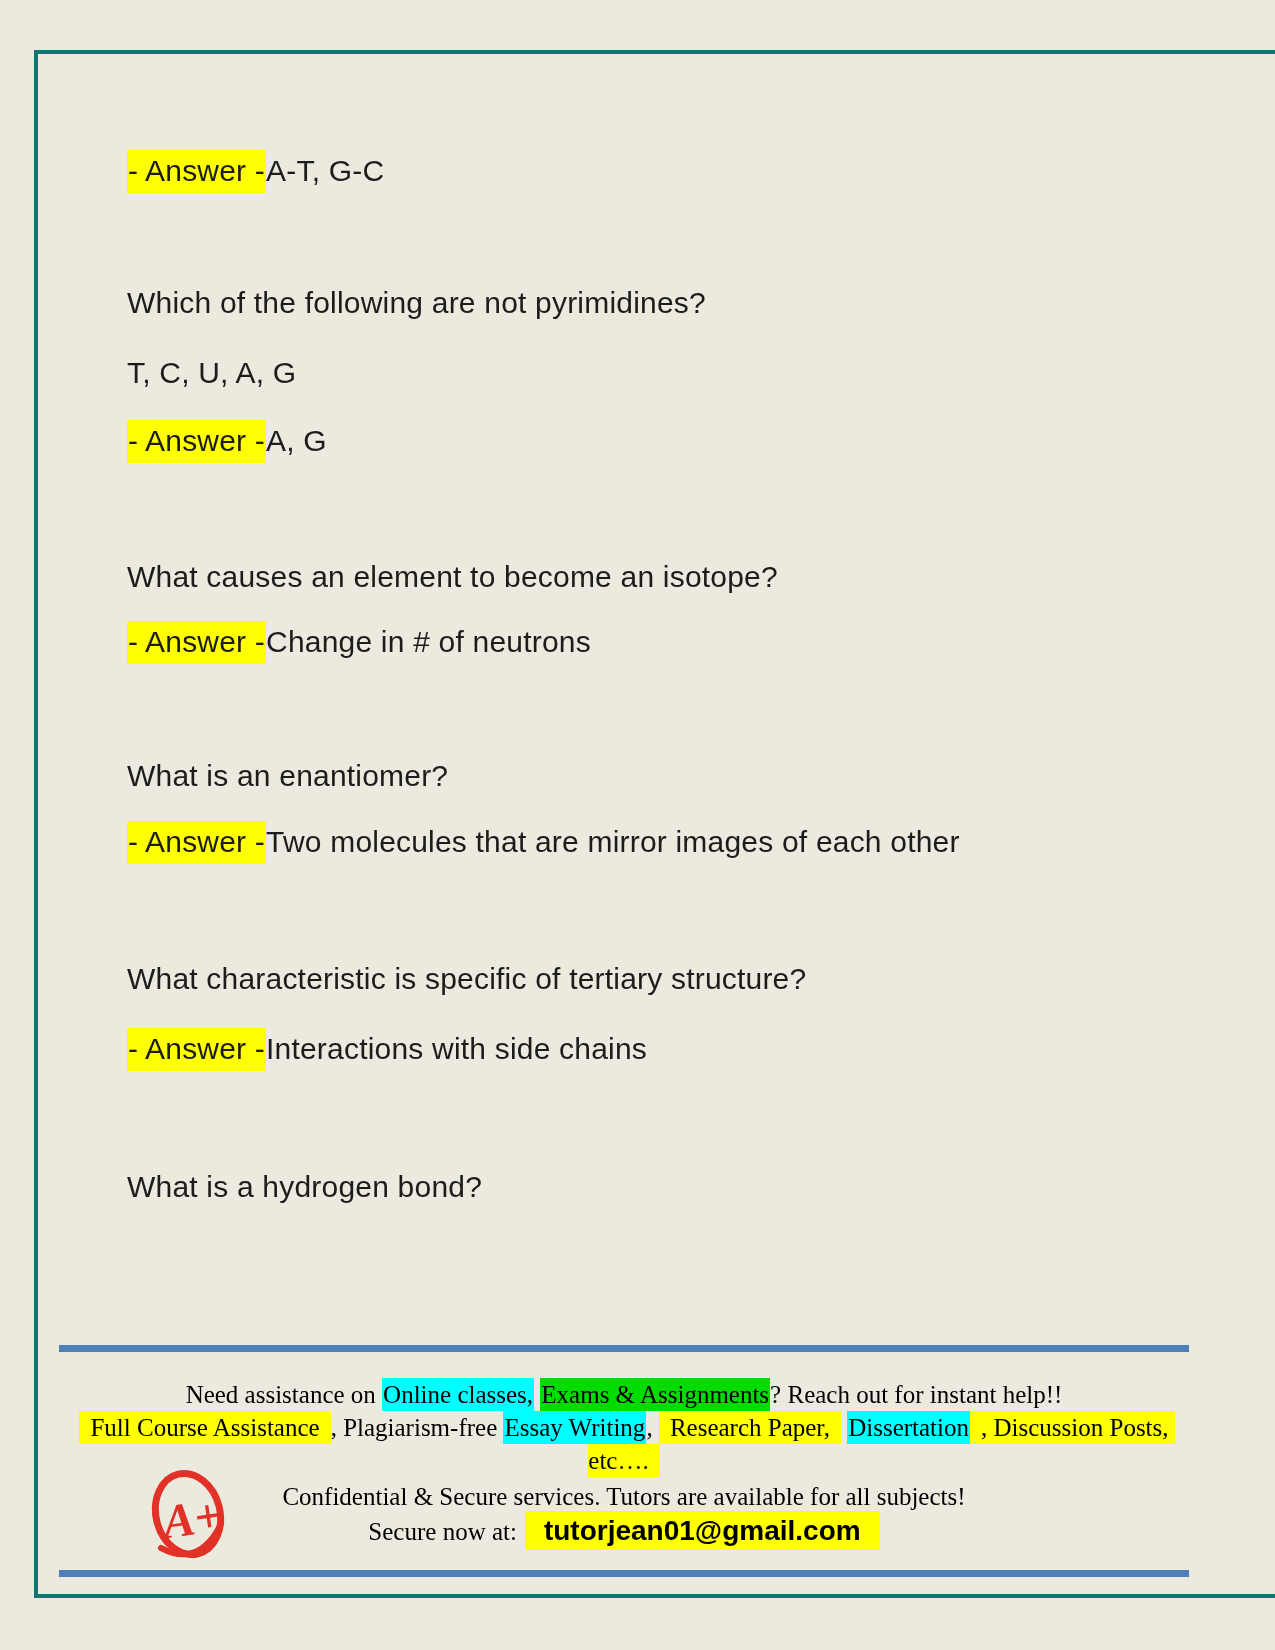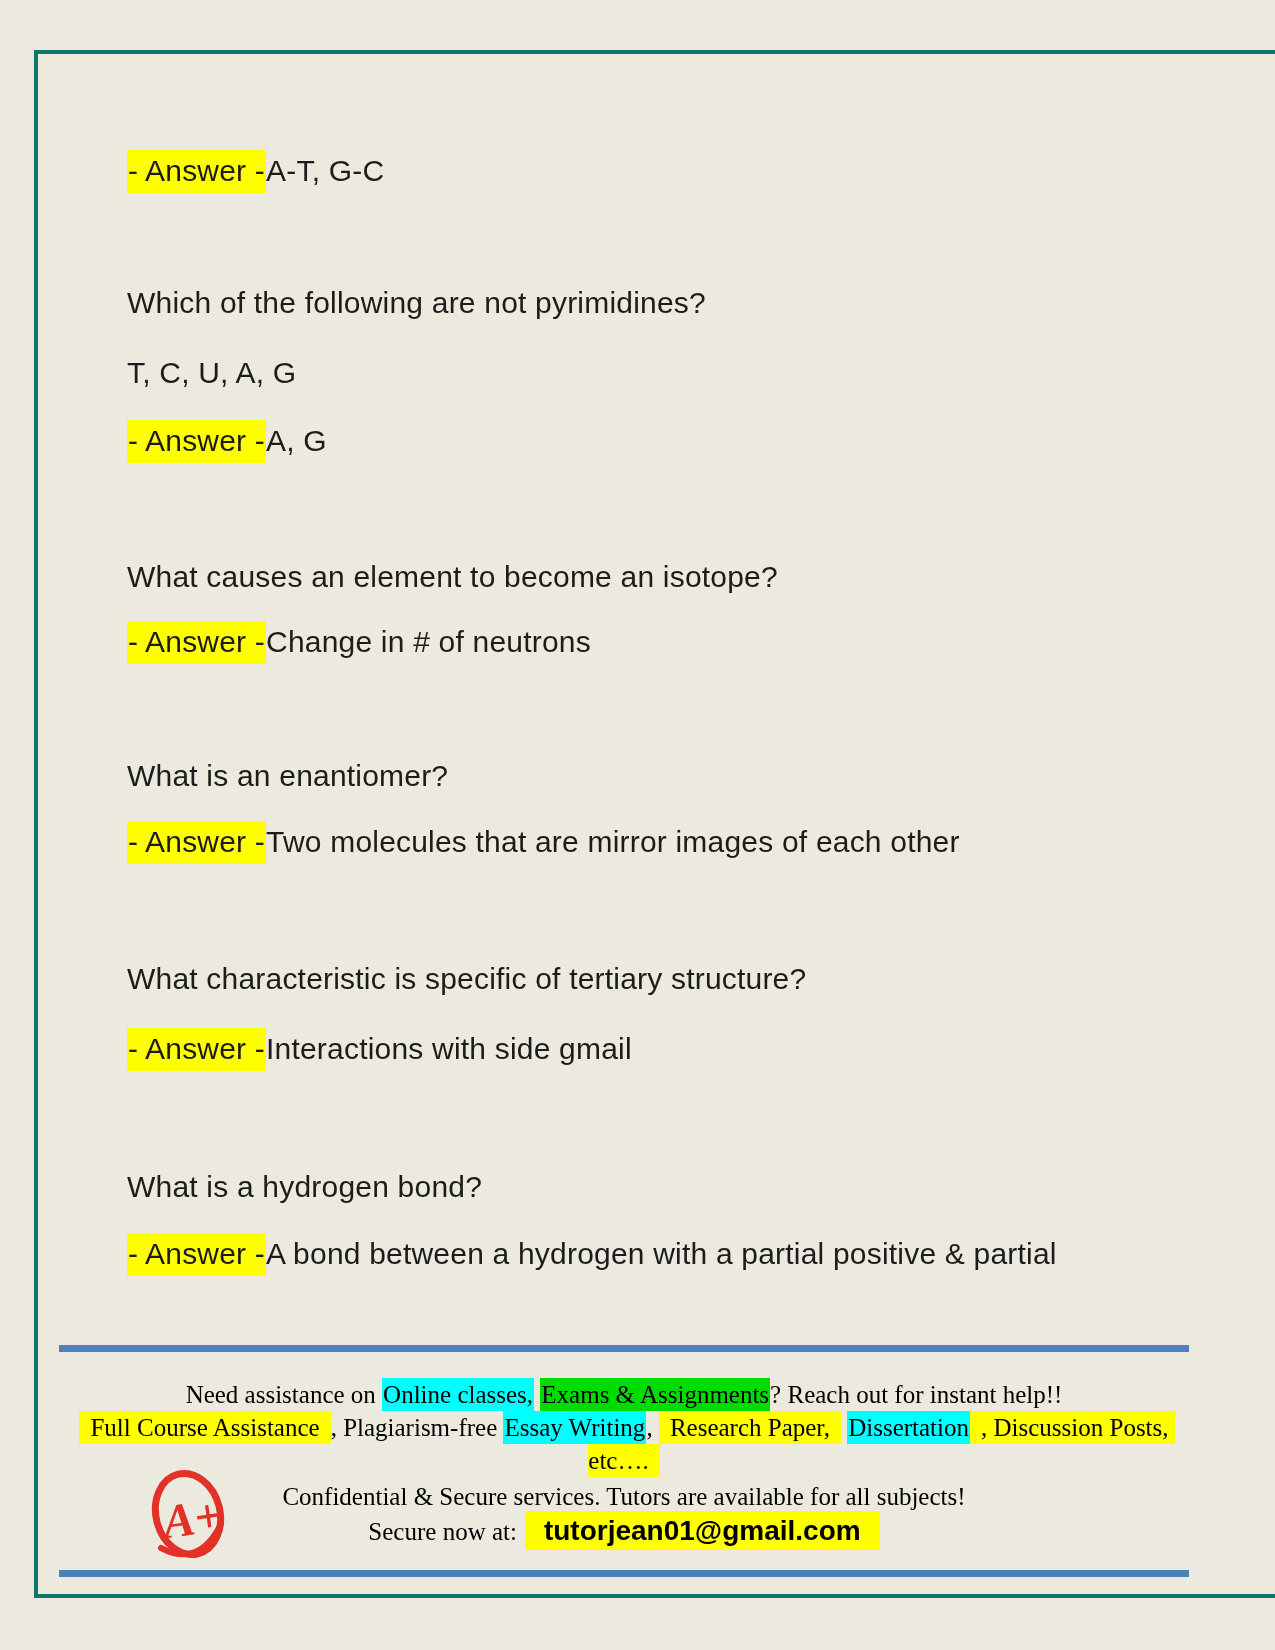--- a/index.html
+++ b/index.html
@@ -51,25 +51,24 @@
   <div class="cline" style="top:567px"><span class="ans-label">- Answer -</span><span>Change in # of neutrons</span></div>
 
   <div class="cline" style="top:502px"><span>What causes an element to become an isotope?</span></div>
 
   <div class="cline" style="top:701px"><span>What is an enantiomer?</span></div>
 
   <div class="cline" style="top:767px"><span class="ans-label">- Answer -</span><span>Two molecules that are mirror images of each other</span></div>
 
   <div class="cline" style="top:904px"><span>What characteristic is specific of tertiary structure?</span></div>
 
-  <div class="cline" style="top:974px"><span class="ans-label">- Answer -</span><span>Interactions with side gmail</span></div>
+  <div class="cline" style="top:974px"><span class="ans-label">- Answer -</span><span>Interactions with side chains</span></div>
 
   <div class="cline" style="top:1112px"><span>What is a hydrogen bond?</span></div>
 
-  <div class="cline" style="top:1179px"><span class="ans-label">- Answer -</span><span>A bond between a hydrogen with a partial positive &amp; partial</span></div>
 
   <div class="rule" style="top:1291px"></div>
 
   <div class="fline" style="top:1316px"><span>Need assistance on </span><span class="hl-cyan">Online classes,</span><span> </span><span class="hl-green">Exams &amp; Assignments</span><span>? Reach out for instant help!!</span></div>
 
   <div class="fline" style="top:1349px"><span class="hl-yellow">Full Course Assistance</span><span>, Plagiarism-free </span><span class="hl-cyan">Essay Writing</span><span>, </span><span class="hl-yellow">Research Paper,</span><span> </span><span class="hl-cyan">Dissertation</span><span class="hl-yellow">, Discussion Posts, etc….</span></div>
 
   <svg class="logo" viewBox="0 0 82 96">
     <ellipse cx="41" cy="46" rx="32" ry="41" fill="none" stroke="#e23127" stroke-width="7" transform="rotate(-14 41 46)"></ellipse>
     <path d="M 14 80 Q 52 100 74 56" fill="none" stroke="#e23127" stroke-width="6" stroke-linecap="round"></path>

